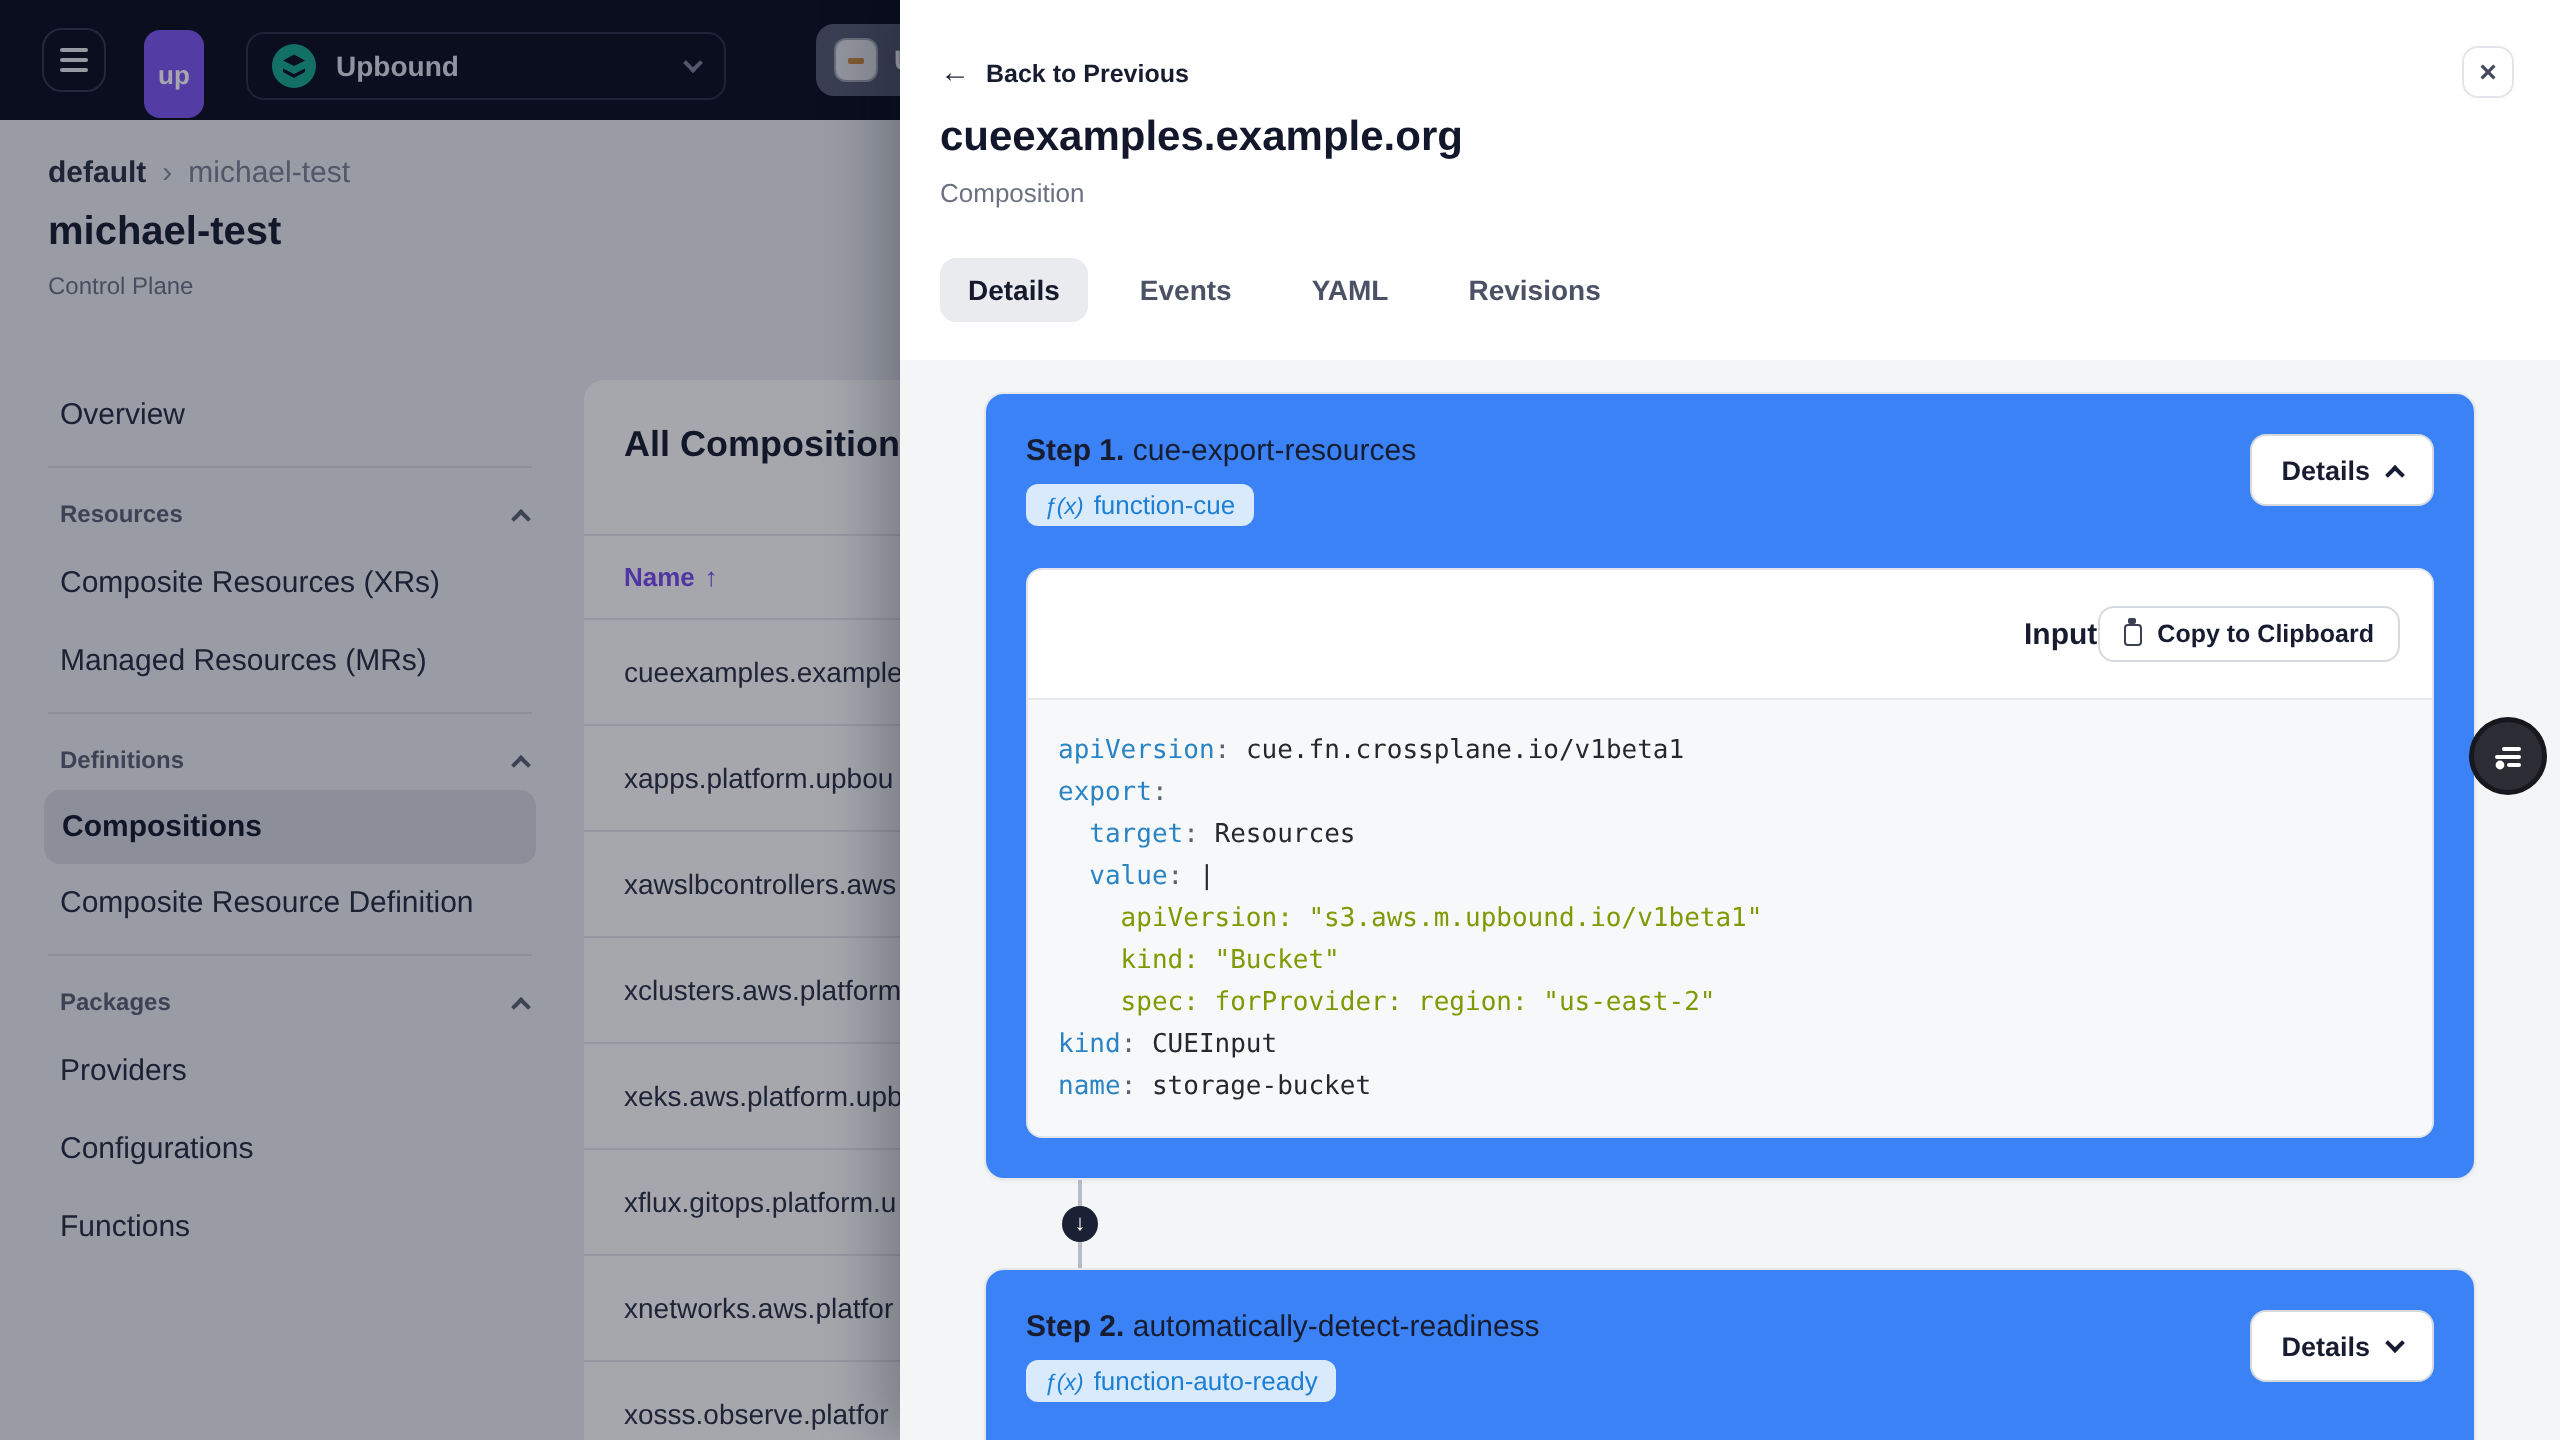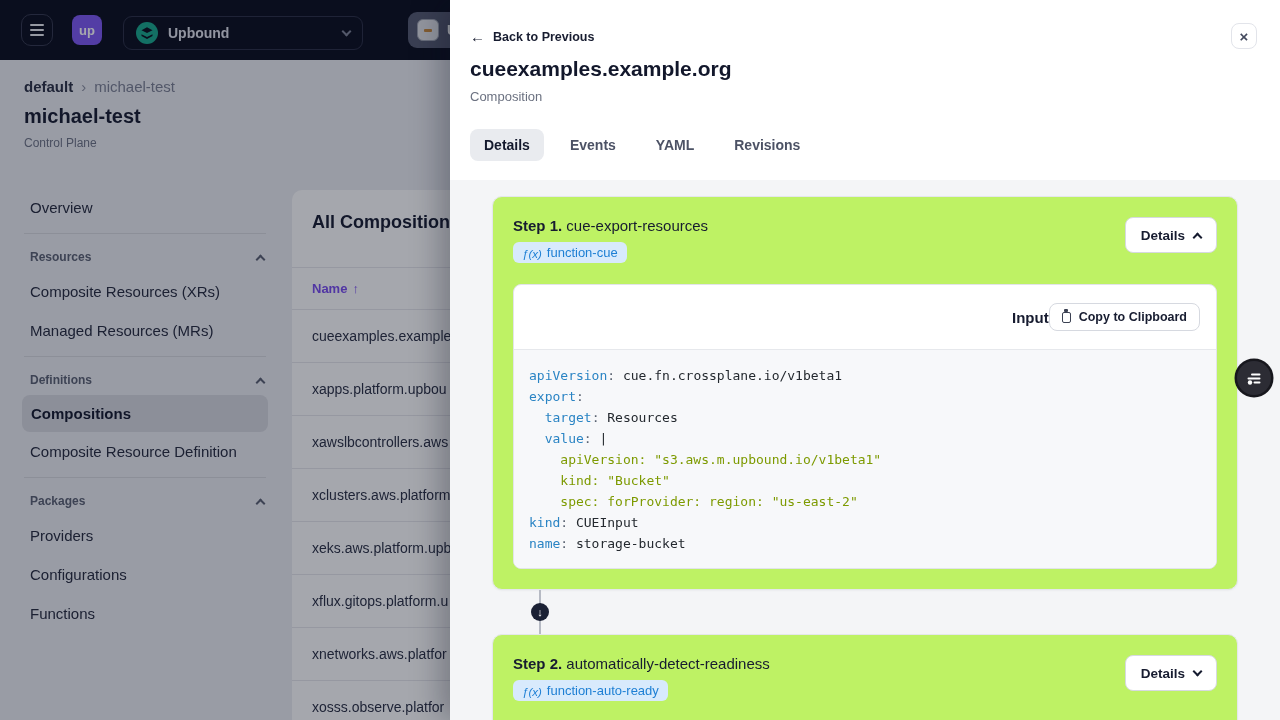--- a/index.html
+++ b/index.html
@@ -5,21 +5,21 @@
   * { margin:0; padding:0; box-sizing:border-box; }
   html,body { width:1280px; height:720px; overflow:hidden; }
   body { font-family:"Liberation Sans", sans-serif; }
   .screen { position:relative; width:1280px; height:720px; background:#edeef2; overflow:hidden; }
 
   
   .topbar { position:absolute; left:0; top:0; width:1280px; height:60px; background:#0b0e1d; }
   .hamburger { position:absolute; left:21px; top:14px; width:32px; height:32px; border:1px solid #34374c;
     border-radius:10px; display:flex; flex-direction:column; justify-content:center; align-items:center; gap:3px; cursor:pointer; }
   .hamburger i { display:block; width:14px; height:2px; background:#e8e9ee; border-radius:1px; }
-  .uplogo { position:absolute; left:72px; top:15px; width:30px; height:30px; background:#7e57f2; border-radius:8px;
+  .uplogo { position:absolute; left:72px; top:15px; width:30px; height:44px; background:#7e57f2; border-radius:8px;
     color:#fff; font-weight:bold; font-size:13px; display:flex; align-items:center; justify-content:center; }
   .orgpill { position:absolute; left:123px; top:16px; width:240px; height:34px; border:1px solid #2b2f45; border-radius:9px;
     display:flex; align-items:center; padding:0 12px; gap:10px; }
   .orgpill .chev { color:#7e8396; margin-left:auto; }
   .orgname { color:#dfe1ea; font-weight:bold; font-size:14px; }
   .cppill { position:absolute; left:408px; top:12px; width:70px; height:36px; background:#565b71; border-radius:9px;
     display:flex; align-items:center; padding:0 9px; gap:8px; }
   .cppill .sq { width:22px; height:22px; background:#e3e4e9; border:1px solid #9fa3b0; border-radius:6px; position:relative; }
   .cppill .sq::after { content:''; position:absolute; left:6px; top:9px; width:8px; height:3px; background:#c98a3d; border-radius:1px; }
   .cppill span { color:#fff; font-weight:bold; font-size:14px; }
@@ -57,21 +57,21 @@
   .close-btn { position:absolute; right:23px; top:23px; width:26px; height:26px; border:1px solid #e2e4ea; border-radius:8px;
     display:flex; align-items:center; justify-content:center; color:#444a5e; font-size:15px; font-weight:bold; cursor:pointer; background:#fff; }
   .drawer-title { position:absolute; left:20px; top:57px; font-size:21px; font-weight:800; color:#12172b; }
   .drawer-sub { position:absolute; left:20px; top:89px; font-size:13px; color:#6b7180; }
   .tabs { position:absolute; left:20px; top:129px; display:flex; align-items:center; gap:12px; }
   .tab { padding:8px 14px; font-size:14px; font-weight:600; color:#4c5265; cursor:pointer; border-radius:8px; }
   .tab.active { background:#e9ebef; color:#14192d; font-weight:bold; }
 
   .drawer-body { position:absolute; left:0; top:180px; width:830px; height:540px; background:#f4f5f7; overflow:hidden; padding:16px 42px 0 42px; }
 
-  .step-card { background:#bef264; border:1px solid #e5e7eb; border-radius:10px; box-shadow:0 1px 2px rgba(16,24,40,0.04); padding:20px; }
+  .step-card { background:#3b82f6; border:1px solid #e5e7eb; border-radius:10px; box-shadow:0 1px 2px rgba(16,24,40,0.04); padding:20px; }
   .step-card.second { height:140px; }
   .step-head { display:flex; justify-content:space-between; align-items:flex-start; }
   .step-title { font-size:15px; color:#171c30; }
   .step-title b { font-weight:800; }
   .fn-badge { display:inline-flex; align-items:flex-end; gap:5px; margin-top:8px; background:#d8eafc; color:#1d7fd4;
     font-size:13px; font-weight:400; padding:3px 9px; border-radius:6px; }
   .fn-badge .fx { font-style:italic; font-size:11.5px; }
   .details-btn { display:flex; align-items:center; gap:9px; background:#fff; border:1px solid #d6d9e0; border-radius:8px;
     height:36px; padding:0 15px; font-size:13.5px; font-weight:bold; color:#171c30; cursor:pointer; }
 

